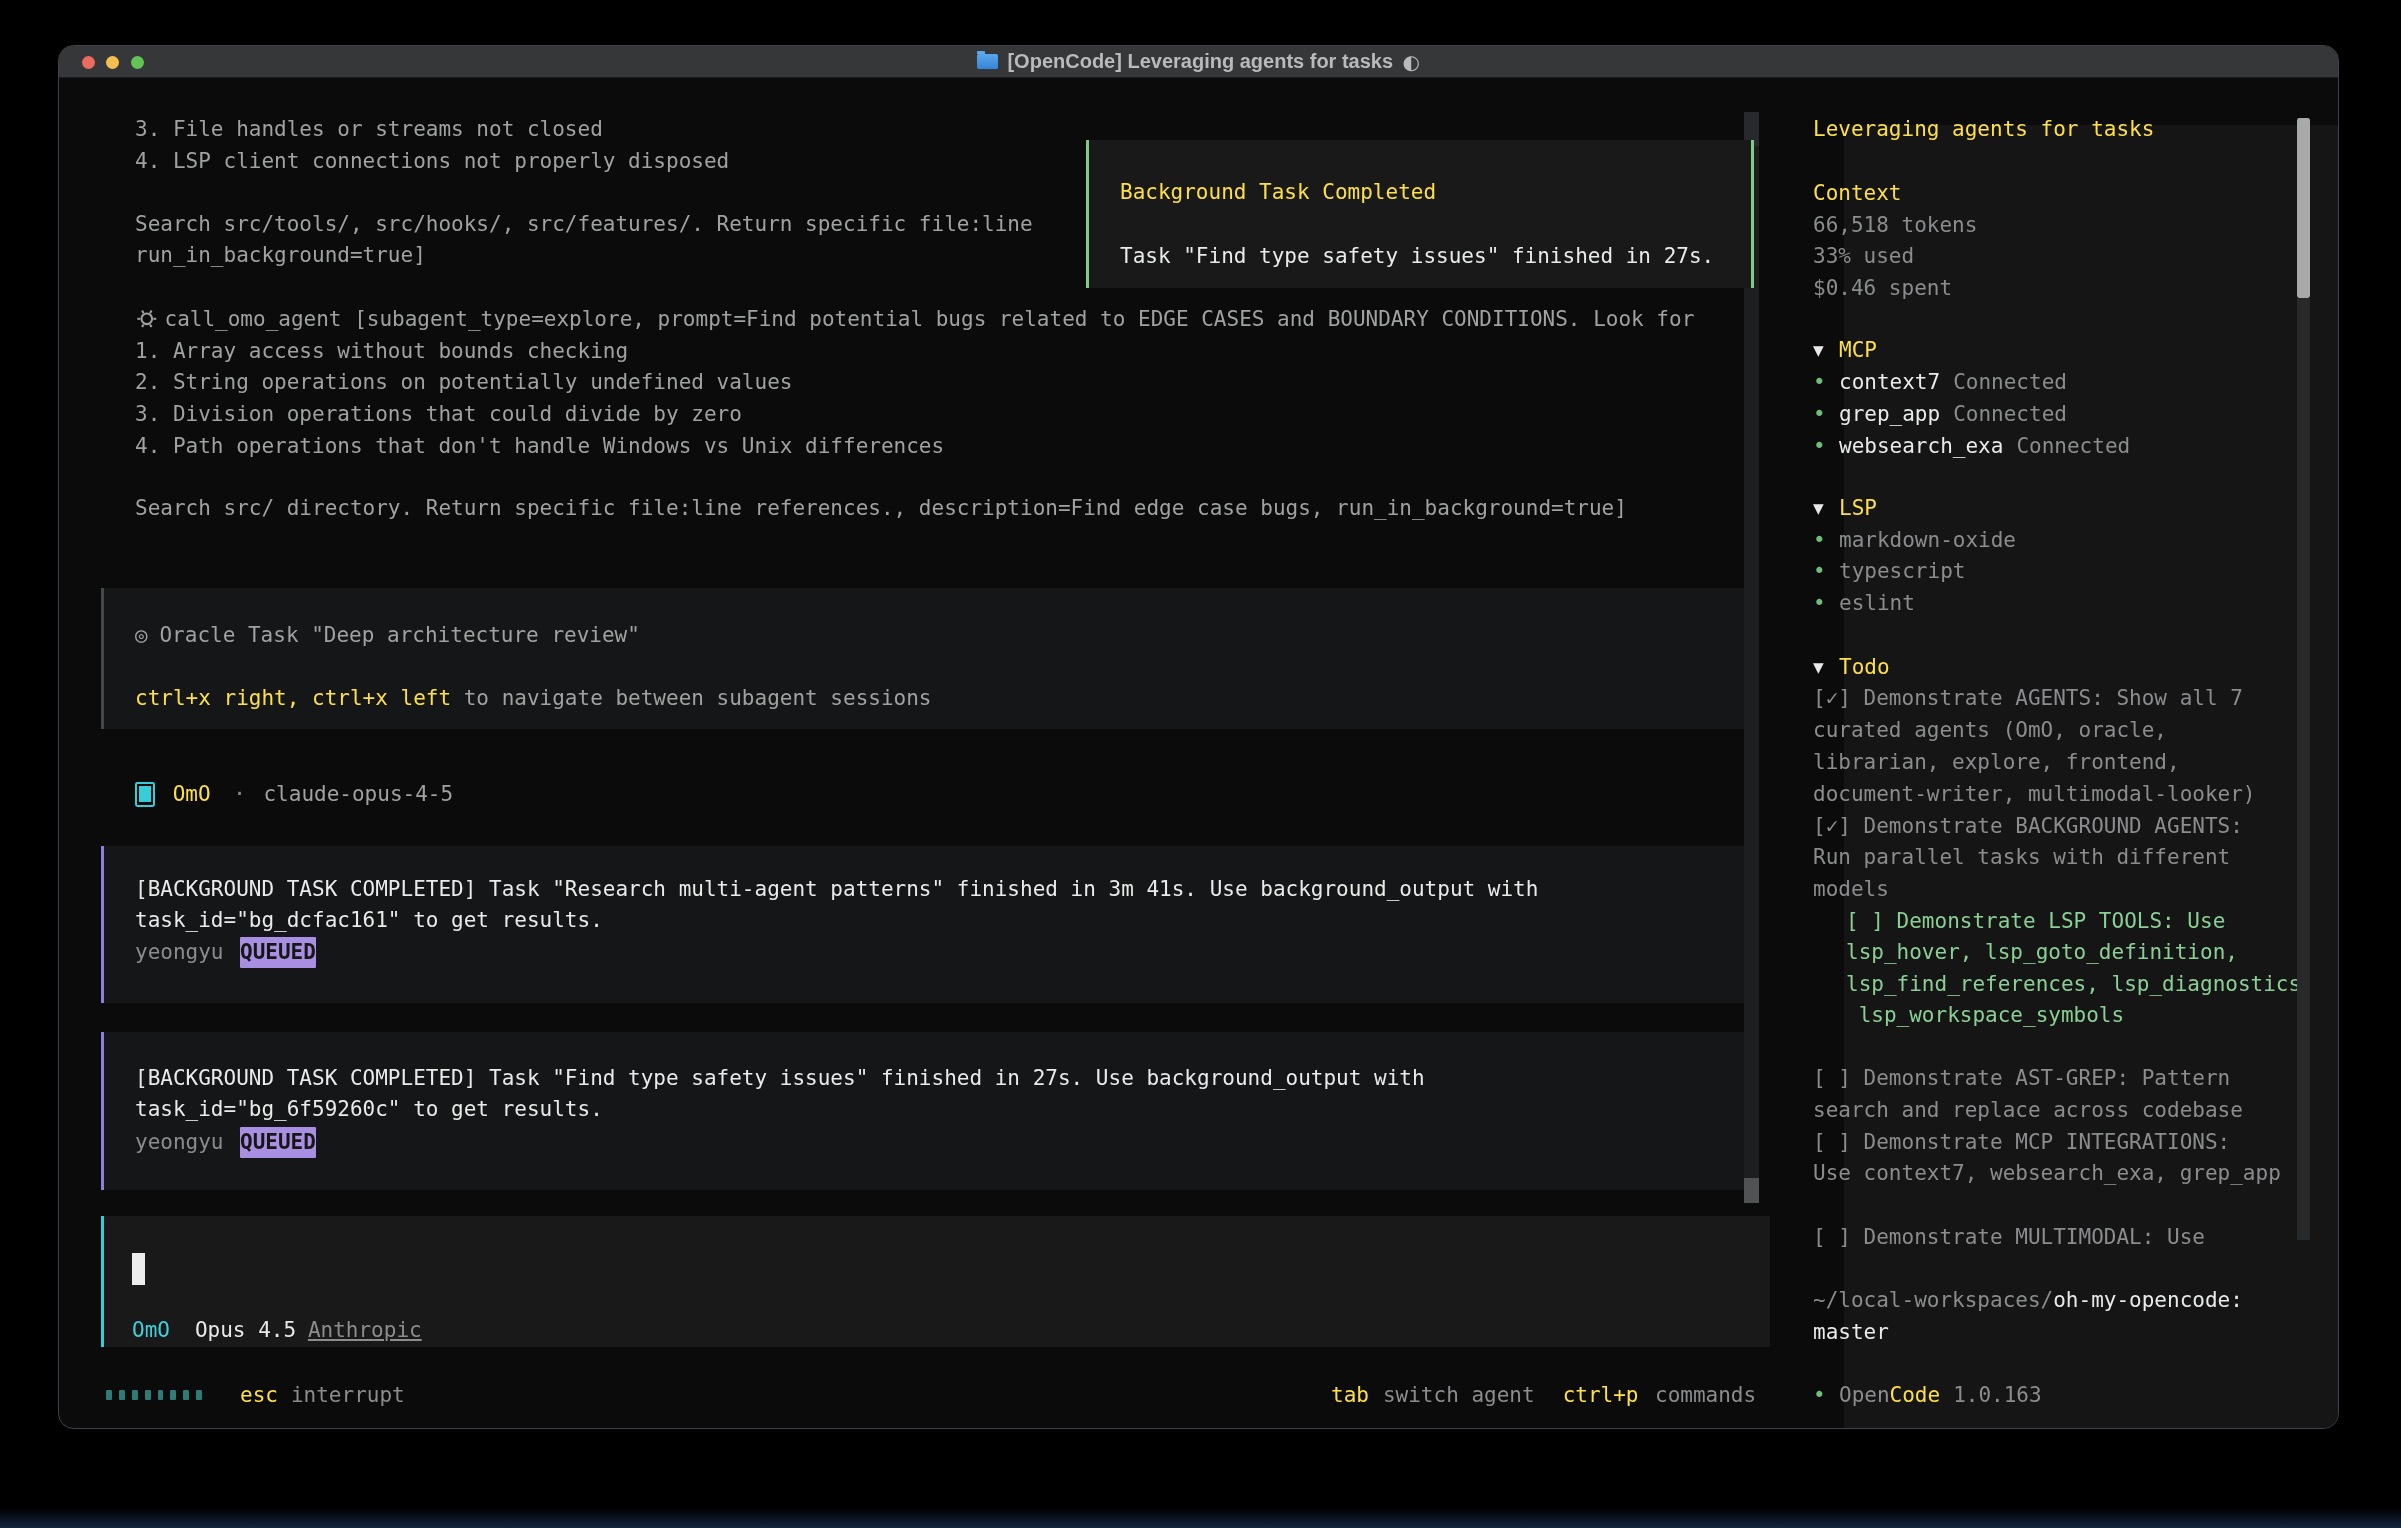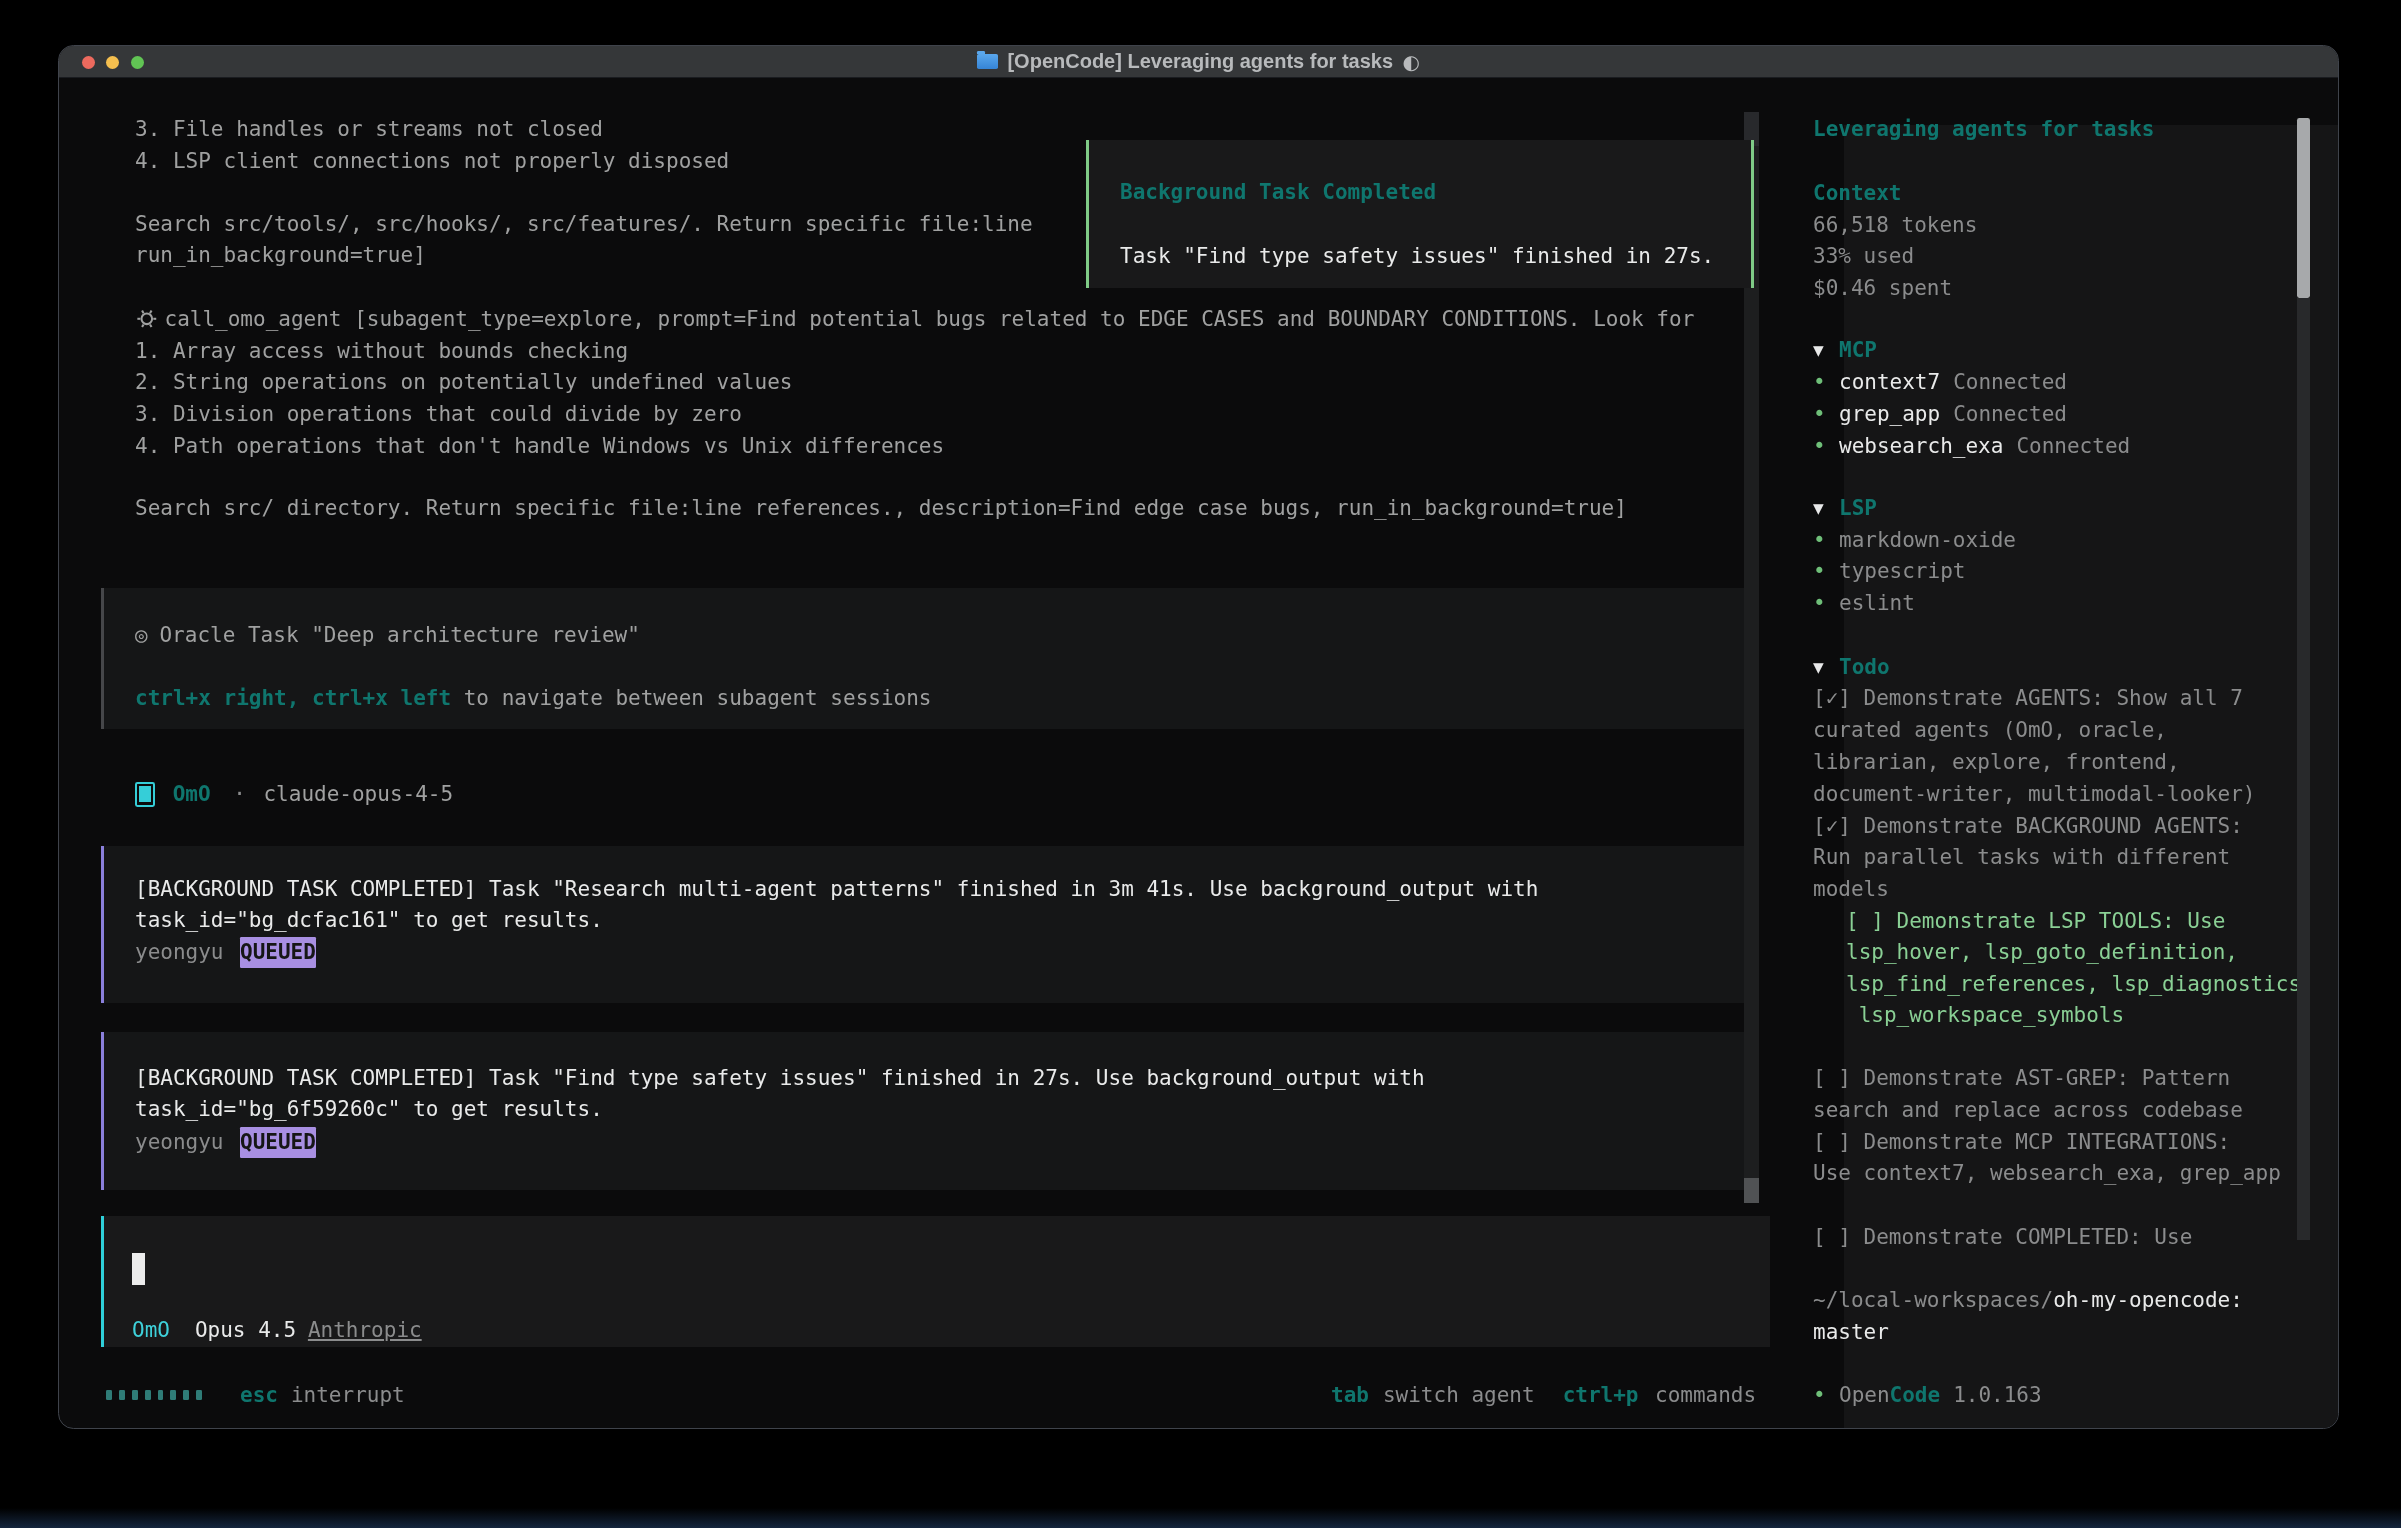--- a/index.html
+++ b/index.html
@@ -13,21 +13,21 @@
   .title-group { display:flex; align-items:center; gap:9.5px;
                  font:bold 20px "Liberation Sans", sans-serif; color:#b8babc; }
   .folder { width:21px; height:15.4px; background:linear-gradient(#5aa7ec,#3584d6); border-radius:1.8px;
             position:relative; display:inline-block; }
   .folder-tab { position:absolute; top:-3px; left:0; width:8.3px; height:3.5px; background:#5aa7ec;
                 border-radius:1.2px 1.2px 0 0; }
   .sidebar { position:absolute; left:1785px; top:79px; width:553px; height:1349px; background:#151516; }
   .ln { position:absolute; font-size:21px; line-height:32px; height:32px; white-space:pre;
         color:#a0a1a1; display:flex; align-items:center; }
   .w  { color:#e9eaea; }
-  .wb { color:#0f766e; font-weight:bold; }
+  .wb { color:#fde047; font-weight:normal; }
   .dim { color:#8b8c8d; }
   .grn { color:#8ad095;margin-left:33px; }
   .blt { color:#6fbf79; width:26px; display:inline-block; }
   .tri { color:#e8e9e9; font-size:17.7px; width:26px; display:inline-block; }
   .block { position:absolute; background:#151617; }
   .notif { position:absolute; left:1086px; top:140px; width:668px; height:148px; background:#19191a;
            border-left:3px solid #7fcb86; border-right:3px solid #7fcb86; z-index:6; }
   .badge { background:#a88fe2; color:#161616; font-weight:bold; padding:0 0; margin-left:16.5px;
            border-radius:1.2px; height:31px; display:inline-flex; align-items:center; }
   .omo-icon { width:20px; height:25px; border:2.4px solid #35ced8; border-radius:2.4px; padding:2.4px;
@@ -212,21 +212,21 @@
 <div class="ln dim" style="left:1813px; top:841px;">Run parallel tasks with different</div>
 <div class="ln dim" style="left:1813px; top:873px;">models</div>
 <div class="ln grn" style="left:1813px; top:905px;">[ ] Demonstrate LSP TOOLS: Use</div>
 <div class="ln grn" style="left:1813px; top:936px;">lsp_hover, lsp_goto_definition,</div>
 <div class="ln grn" style="left:1813px; top:968px;">lsp_find_references, lsp_diagnostics,</div>
 <div class="ln grn" style="left:1813px; top:999px;"> lsp_workspace_symbols</div>
 <div class="ln dim" style="left:1813px; top:1062px;">[ ] Demonstrate AST-GREP: Pattern</div>
 <div class="ln dim" style="left:1813px; top:1094px;">search and replace across codebase</div>
 <div class="ln dim" style="left:1813px; top:1126px;">[ ] Demonstrate MCP INTEGRATIONS:</div>
 <div class="ln dim" style="left:1813px; top:1157px;">Use context7, websearch_exa, grep_app</div>
-<div class="ln dim" style="left:1813px; top:1221px;">[ ] Demonstrate COMPLETED: Use</div>
+<div class="ln dim" style="left:1813px; top:1221px;">[ ] Demonstrate MULTIMODAL: Use</div>
 
 <div class="ln" style="left:1813px; top:1284px;">
   <span class="dim">~/local-workspaces/</span><span class="w">oh-my-opencode:</span>
 </div>
 <div class="ln w" style="left:1813px; top:1316px;">master</div>
 
 <div class="ln" style="left:1813px; top:1379px;">
   <span class="blt">•</span>
   <span class="dim">Open</span><span class="wb">Code</span>
   <span class="dim" style="margin-left:13px;">1.0.163</span>

